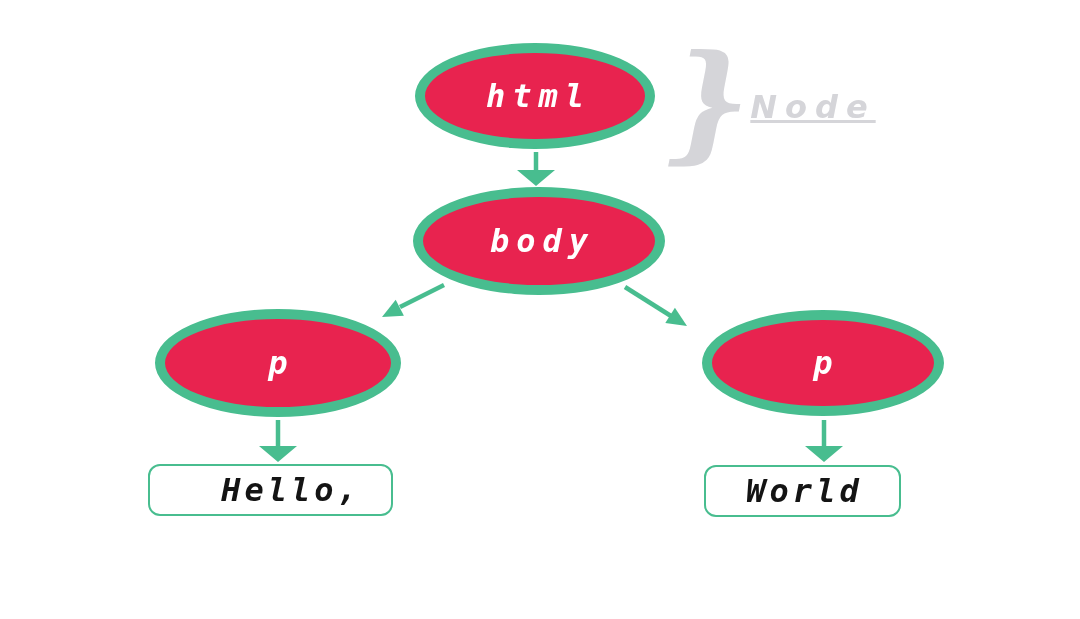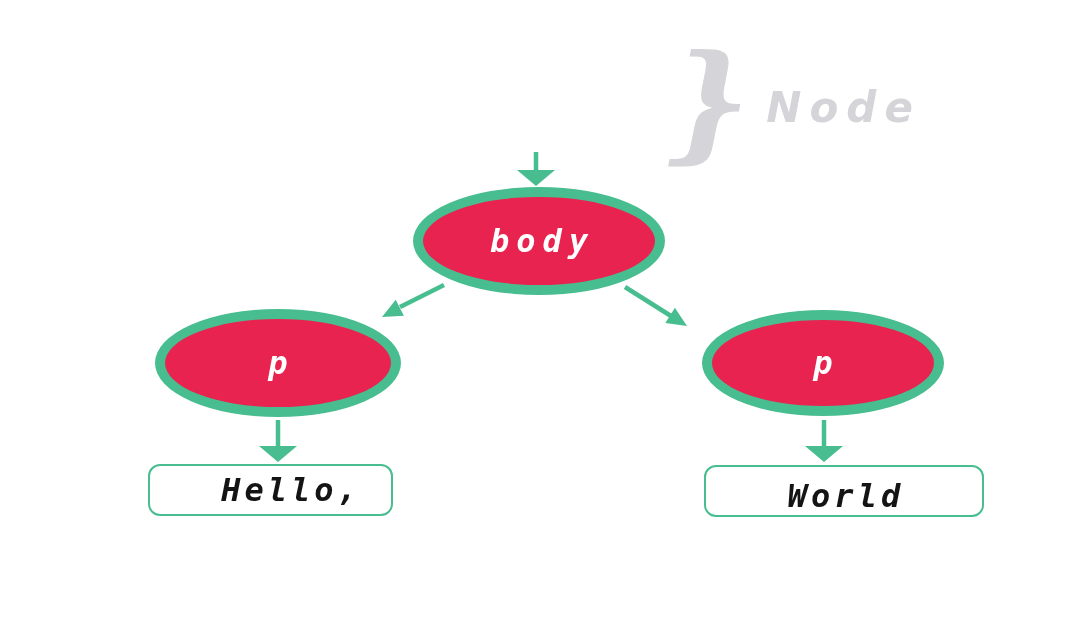--- a/index.html
+++ b/index.html
@@ -85,33 +85,33 @@
     font-weight: bold;
     font-style: italic;
     font-size: 128px;
     line-height: 1;
     transform: translateY(-4px);
   }
   .annotation-label {
     font-family: "DejaVu Sans", sans-serif;
     font-weight: bold;
     font-style: italic;
-    font-size: 42px;
+    font-size: 32px;
     letter-spacing: 8px;
-    margin-left: 16px;
     transform: translateY(2px);
     white-space: nowrap;
+    text-decoration: underline;
   }
   
   .node-html   { left: 415px; top: 43px;  width: 240px; height: 106px; }
   .node-body   { left: 413px; top: 187px; width: 252px; height: 108px; }
   .node-p-left { left: 155px; top: 309px; width: 246px; height: 108px; }
   .node-p-right{ left: 702px; top: 310px; width: 242px; height: 106px; }
   .box-hello   { left: 148px; top: 464px; width: 245px; height: 52px; padding-left: 37px; }
-  .box-world   { left: 704px; top: 465px; width: 280px; height: 52px; align-items: flex-end; }
+  .box-world   { left: 704px; top: 465px; width: 197px; height: 52px; }
   .annotation-node { left: 668px; top: 42px; height: 126px; }
 </style>
 </head>
 <body>
 
 <div class="canvas">
 
   <svg class="arrow-layer" viewBox="0 0 1080 619" xmlns="http://www.w3.org/2000/svg">
 
     <g>
@@ -133,20 +133,23 @@
       <line x1="278" y1="420" x2="278" y2="448"></line>
       <polygon points="259,446 297,446 278,462"></polygon>
     </g>
 
     <g>
       <line x1="824" y1="420" x2="824" y2="448"></line>
       <polygon points="805,446 843,446 824,462"></polygon>
     </g>
   </svg>
 
+  <div class="node-ellipse node-html">
+    <span class="node-label">html</span>
+  </div>
 
   <div class="node-ellipse node-body">
     <span class="node-label">body</span>
   </div>
 
   <div class="node-ellipse node-p-left">
     <span class="node-label">p</span>
   </div>
 
   <div class="node-ellipse node-p-right">

